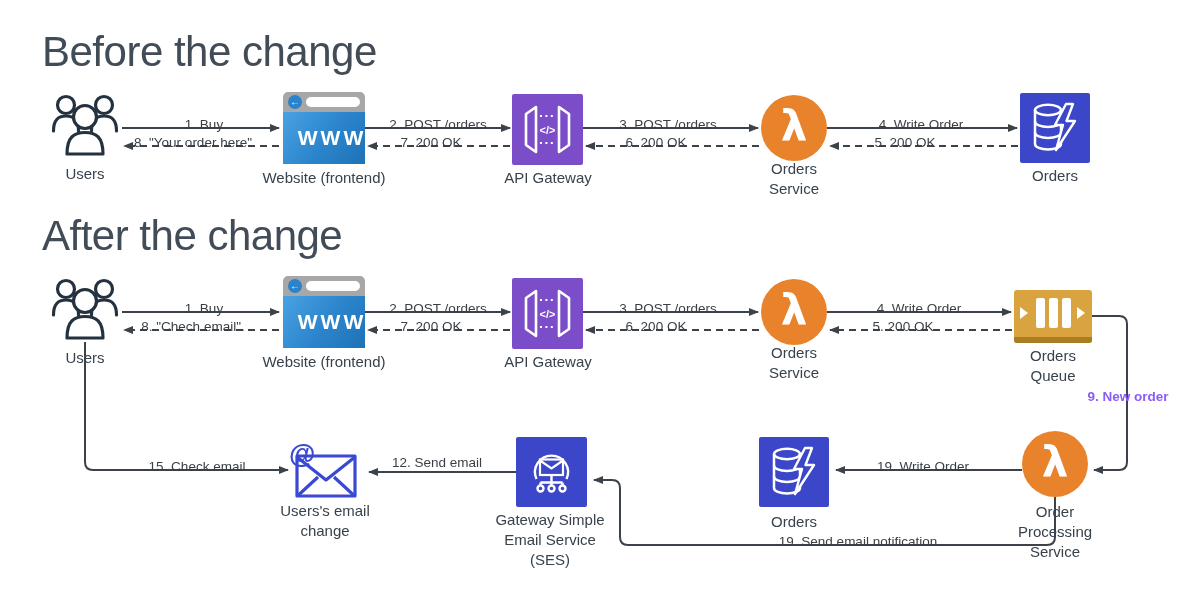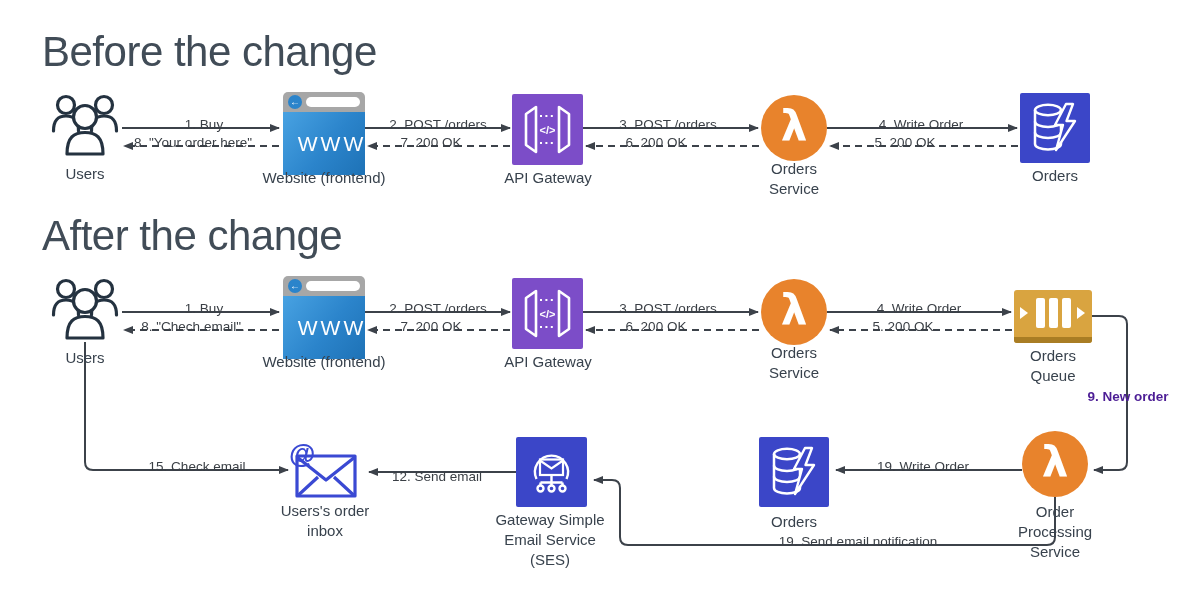--- a/index.html
+++ b/index.html
@@ -5,32 +5,32 @@
   html,body{margin:0;padding:0;background:#ffffff;}
   .canvas{position:relative;width:1200px;height:598px;background:#fff;overflow:hidden;
           font-family:"Liberation Sans",sans-serif;}
   .wires{position:absolute;left:0;top:0;width:1200px;height:598px;}
   .title{position:absolute;font-size:42px;font-weight:400;color:#414c57;letter-spacing:-0.5px;white-space:nowrap;}
   .nlabel{position:absolute;transform:translateX(-50%);text-align:center;font-size:15px;
           color:#38424d;line-height:1.32;white-space:normal;}
   .elabel{position:absolute;transform:translate(-50%,-72%);font-size:13.5px;font-weight:normal;
           color:#3a3f45;white-space:nowrap;}
   .vlabel{position:absolute;transform:translate(-50%,-50%);font-size:13.5px;font-weight:bold;
-          color:#4c1d95;white-space:nowrap;}
+          color:#8b5cf6;white-space:nowrap;}
   .node{position:absolute;}
   
   .browser{width:82px;height:72px;}
   .browser .bar{position:relative;height:20px;background:#a7a7a7;border-radius:5px 5px 0 0;}
   .browser .back{position:absolute;left:5px;top:3px;width:14px;height:14px;border-radius:50%;
                  background:var(--website_blue,#2b84cb);color:#fff;font-size:10px;line-height:14px;
                  text-align:center;font-weight:bold;}
   .browser .addr{position:absolute;left:23px;right:5px;top:5px;height:10px;background:#fff;border-radius:5px;}
-  .browser .page{height:63px;display:flex;align-items:center;justify-content:center;
+  .browser .page{height:52px;display:flex;align-items:center;justify-content:center;
                  background:linear-gradient(128deg,#48a2e2 0%,#2b84cb 55%,#1e72b6 100%);
-                 color:#fff;font-size:21px;font-weight:400;letter-spacing:3px;padding-left:16px;}
+                 color:#fff;font-size:21px;font-weight:700;letter-spacing:3px;padding-left:16px;}
   
   .lambda{width:66px;height:66px;border-radius:50%;background:var(--lambda_orange,#e8832c);
           display:flex;align-items:center;justify-content:center;color:#fff;font-size:42px;
           font-weight:bold;font-family:"DejaVu Sans",sans-serif;padding-bottom:3px;box-sizing:border-box;}
   
   .queue{width:78px;height:53px;background:var(--queue_gold,#d9a440);border-radius:3px;position:relative;}
   .queue .strip{position:absolute;left:0;right:0;bottom:0;height:6px;background:#a97d24;border-radius:0 0 3px 3px;}
   .queue .bars{position:absolute;left:0;right:0;top:8px;display:flex;justify-content:center;gap:4px;}
   .queue .bar{width:9px;height:30px;background:#fff;border-radius:2px;}
   .queue .tri{position:absolute;top:17px;width:0;height:0;border-top:6px solid transparent;
@@ -209,29 +209,29 @@
   <div class="nlabel" style="left:550px;top:510px;width:112px">Gateway Simple Email Service (SES)</div>
 
   <div class="node" style="left:288px;top:438px">
     <svg width="78" height="64" viewBox="0 0 78 64" fill="none" stroke="#3a49d3" stroke-width="3.2" stroke-linejoin="round">
       <rect x="9" y="18" width="58" height="40" fill="#fff"></rect>
       <path d="M9,19 L38,42 L67,19"></path>
       <path d="M10.5,57 L30,39 M65.5,57 L46,39"></path>
       <text x="1" y="25" fill="#3a49d3" stroke="none" font-size="27" font-weight="bold" font-family="Liberation Sans, sans-serif">@</text>
     </svg>
   </div>
-  <div class="nlabel" style="left:325px;top:501px;width:112px">Users's order inbox</div>
+  <div class="nlabel" style="left:325px;top:501px;width:112px">Users's email change</div>
 
   <div class="elabel" style="left:204px;top:312px">1. Buy</div>
   <div class="elabel" style="left:193px;top:330px">8. "Chech email".</div>
   <div class="elabel" style="left:438px;top:312px">2. POST /orders</div>
   <div class="elabel" style="left:431px;top:330px">7. 200 OK</div>
   <div class="elabel" style="left:668px;top:312px">3. POST /orders</div>
   <div class="elabel" style="left:656px;top:330px">6. 200 OK</div>
   <div class="elabel" style="left:919px;top:312px">4. Write Order</div>
   <div class="elabel" style="left:903px;top:330px">5. 200 OK</div>
   <div class="vlabel" style="left:1128px;top:396px">9. New order</div>
   <div class="elabel" style="left:923px;top:470px">19. Write Order</div>
   <div class="elabel" style="left:858px;top:545px">19. Send email notification</div>
-  <div class="elabel" style="left:437px;top:480px">12. Send email</div>
+  <div class="elabel" style="left:437px;top:466px">12. Send email</div>
   <div class="elabel" style="left:197px;top:470px">15. Check email</div>
 
 </div>
 
 </body></html>

